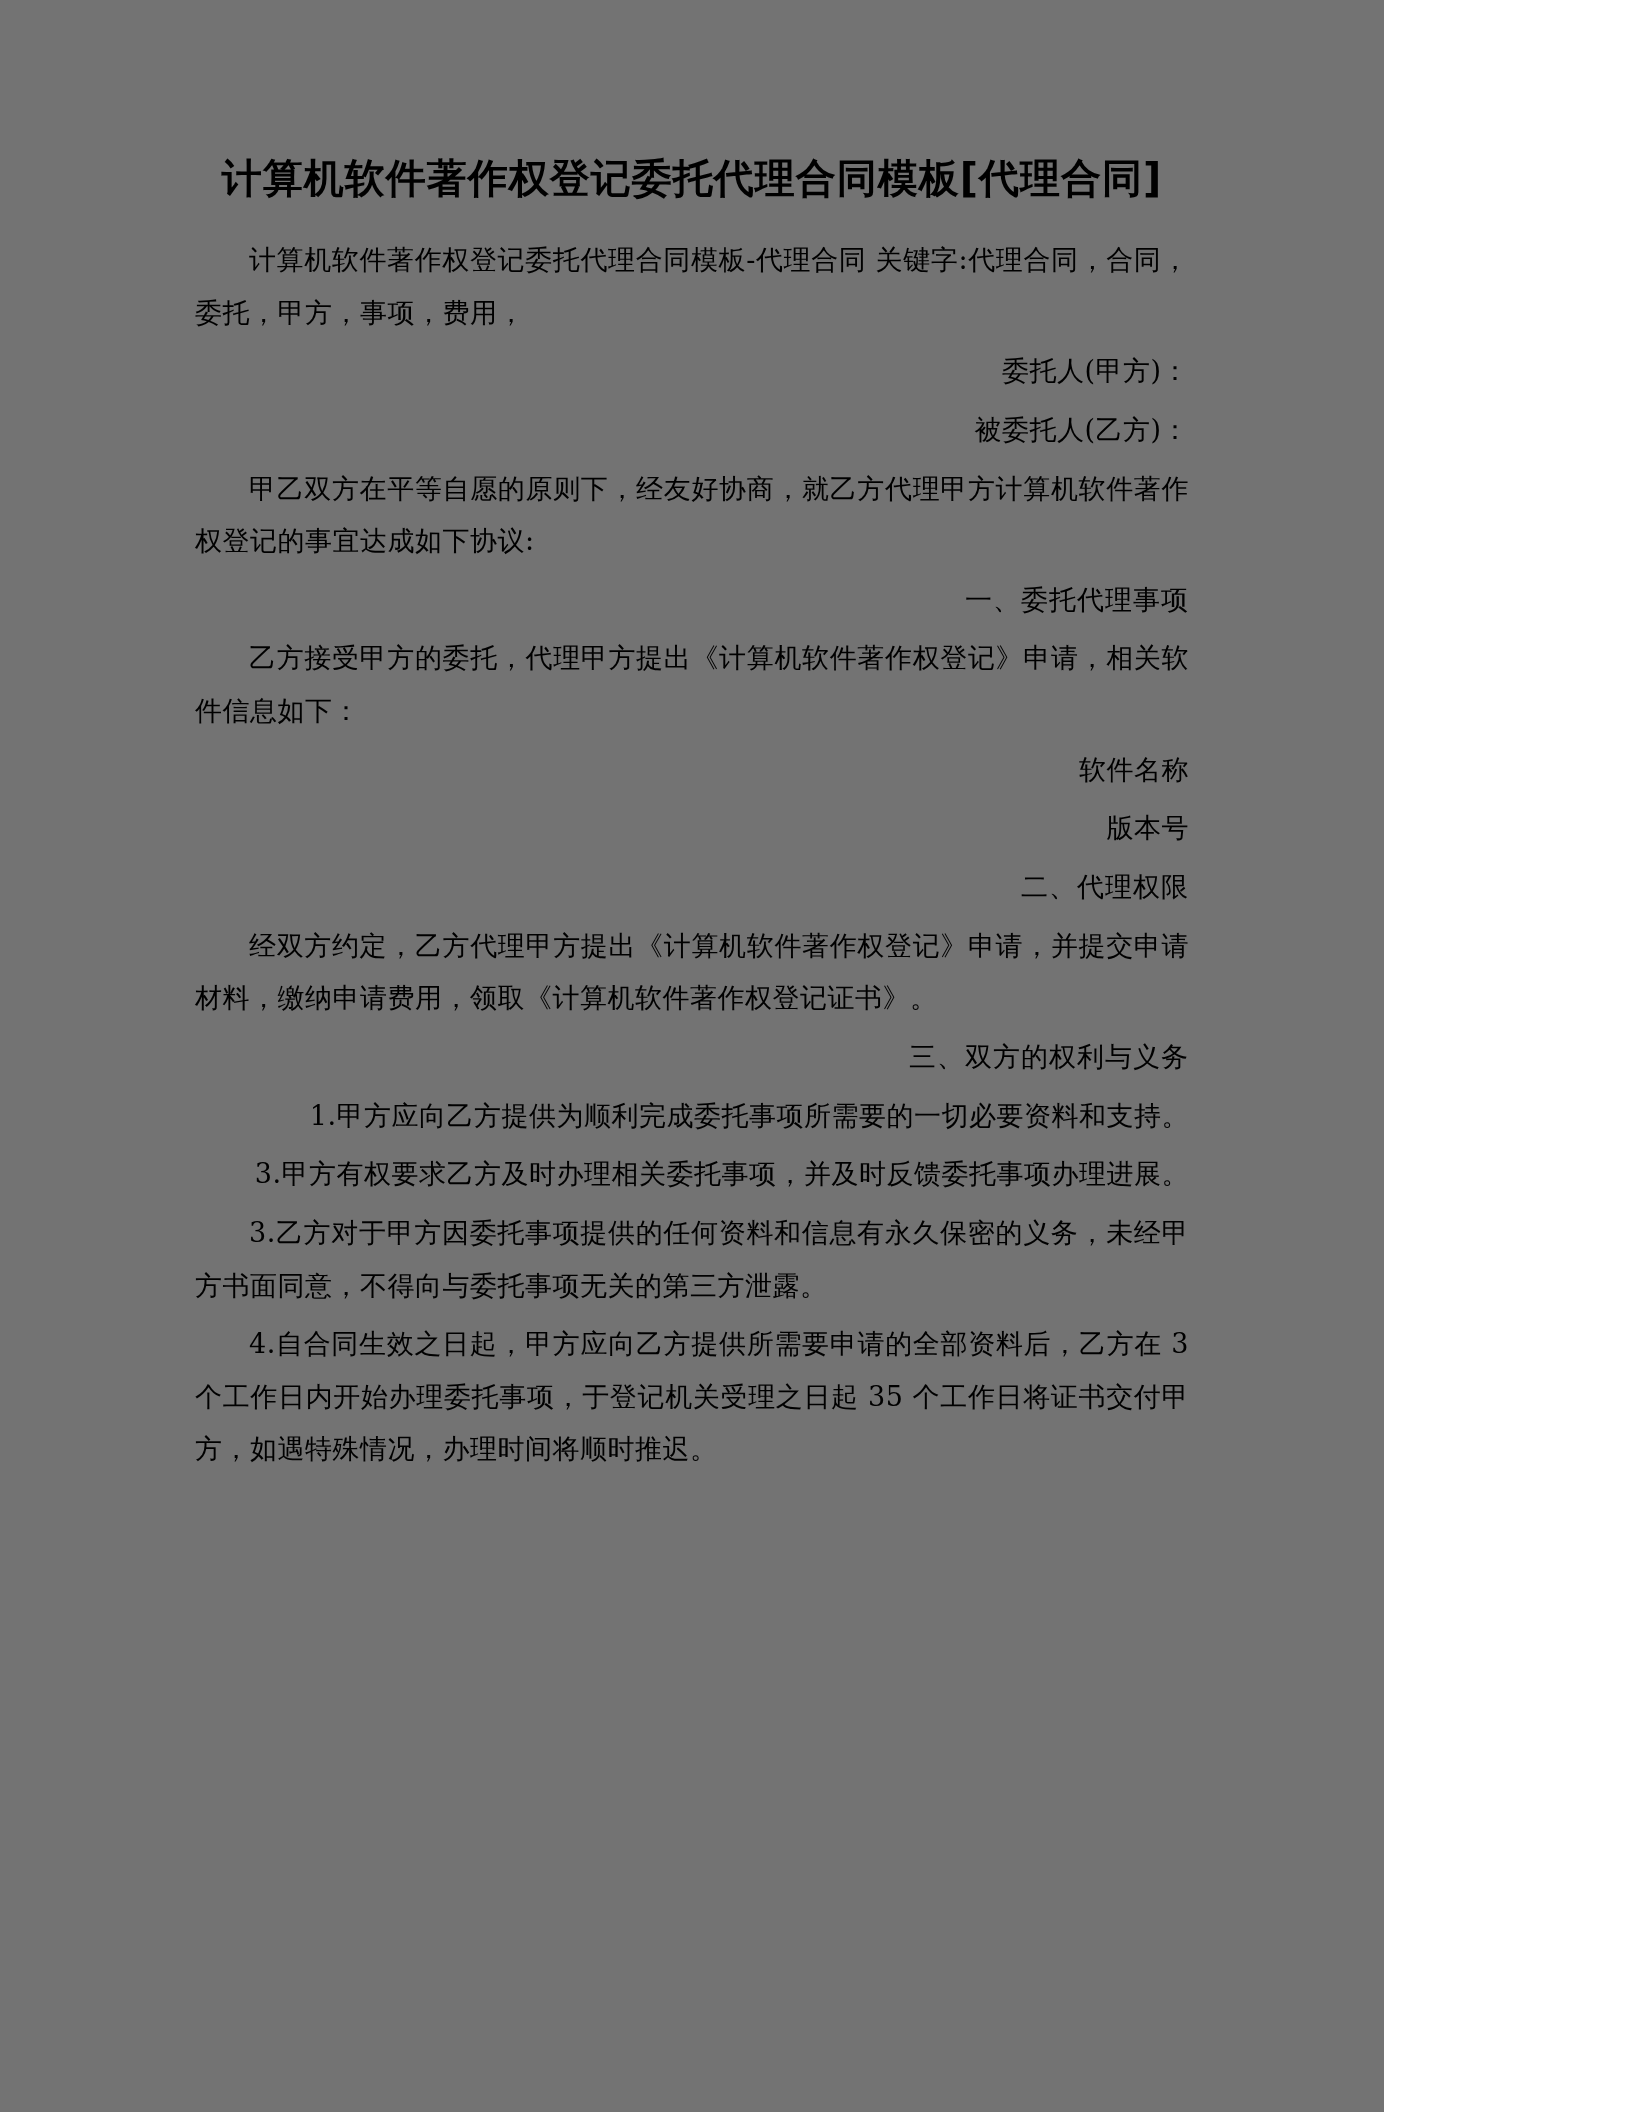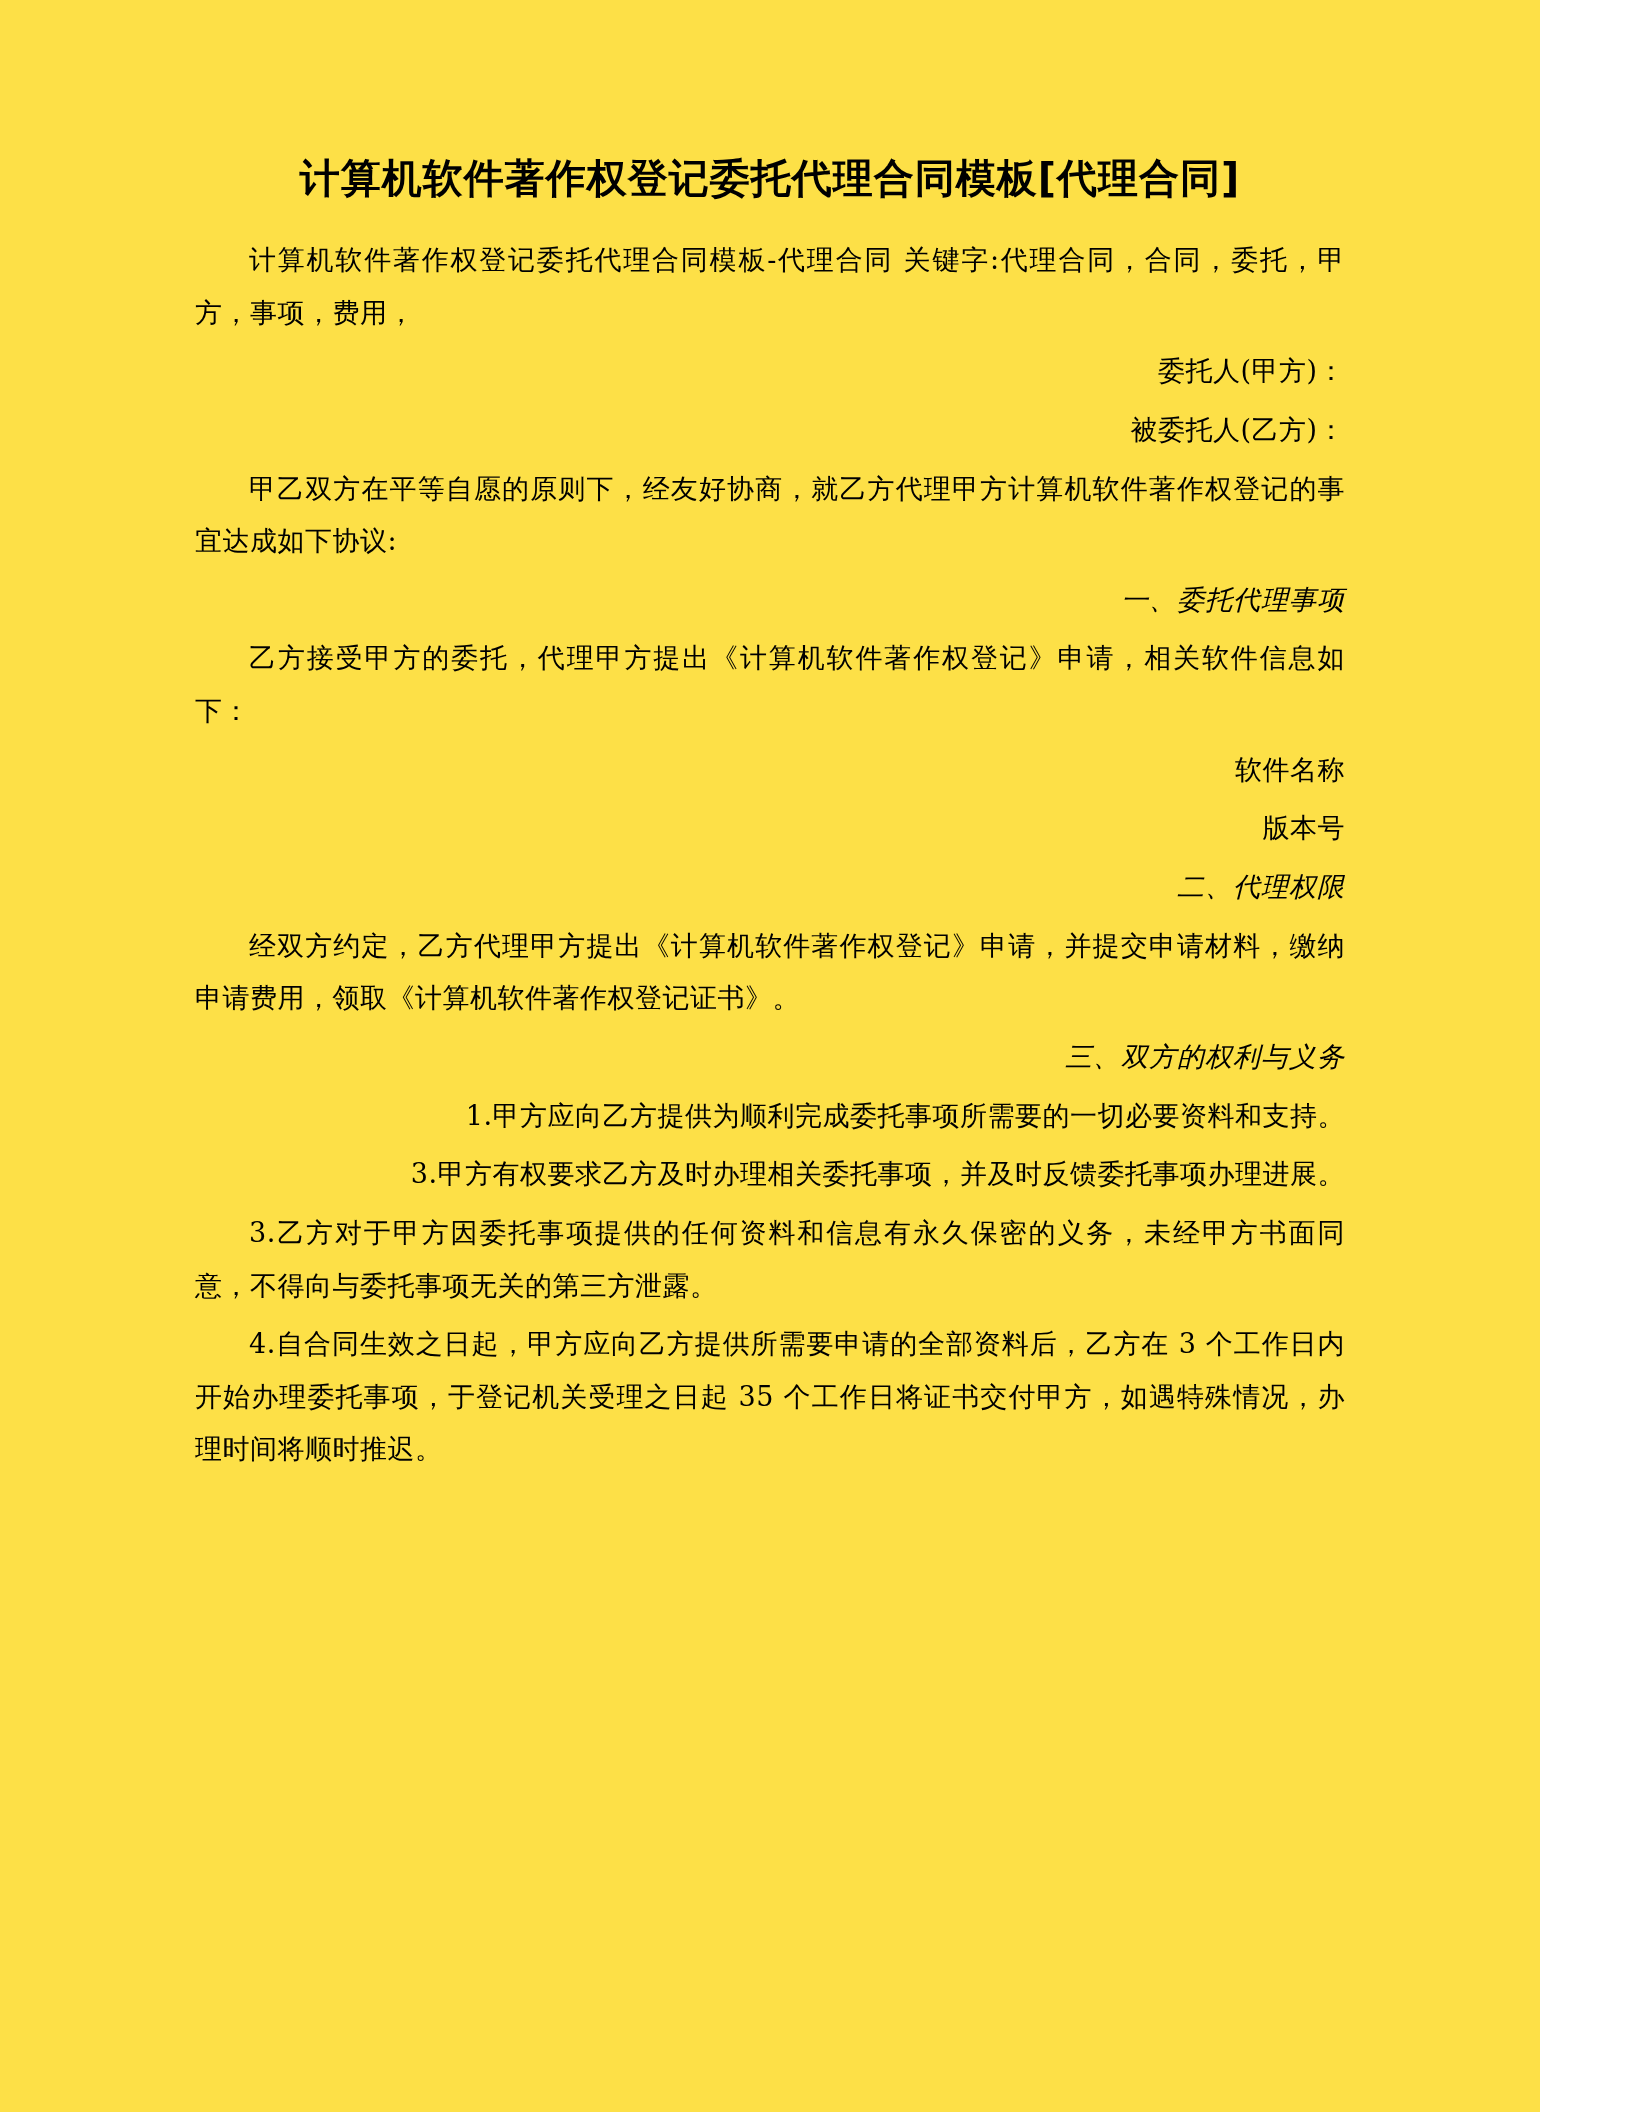--- a/index.html
+++ b/index.html
@@ -8,24 +8,24 @@
     background: #ffffff;
   }
   body {
     width: 1632px;
     height: 2112px;
     font-family: "DejaVu Serif", "Liberation Serif", serif;
     color: #000000;
   }
   .page {
     box-sizing: border-box;
-    width: 1540px;
+    width: 1384px;
     height: 2112px;
     padding: 150px 195px 0 195px;
-    background: #fde047;
+    background: #737373;
   }
   .doc-title {
     font-family: "DejaVu Sans", "Liberation Sans", sans-serif;
     font-weight: bold;
     font-size: 40px;
     text-align: center;
     letter-spacing: 1px;
     margin: 0 0 28px 0;
     line-height: 1.4;
   }
@@ -33,21 +33,20 @@
     font-size: 27px;
     line-height: 1.95;
     text-align: justify;
     text-justify: inter-ideograph;
     margin: 0 0 6px 0;
     text-indent: 2em;
     letter-spacing: 0.5px;
   }
   .para.heading {
     letter-spacing: 1px;
-    font-style: italic;
   }
   .para.short {
     text-align: right;
   }
 </style>
 </head>
 <body>
 
 <div class="page">
   <h1 class="doc-title">计算机软件著作权登记委托代理合同模板[代理合同]</h1>

